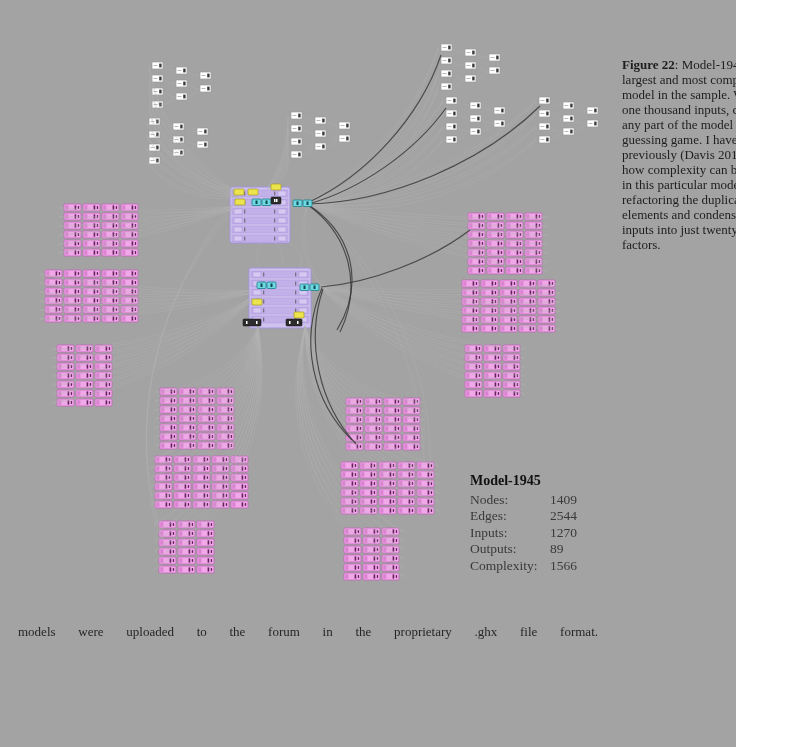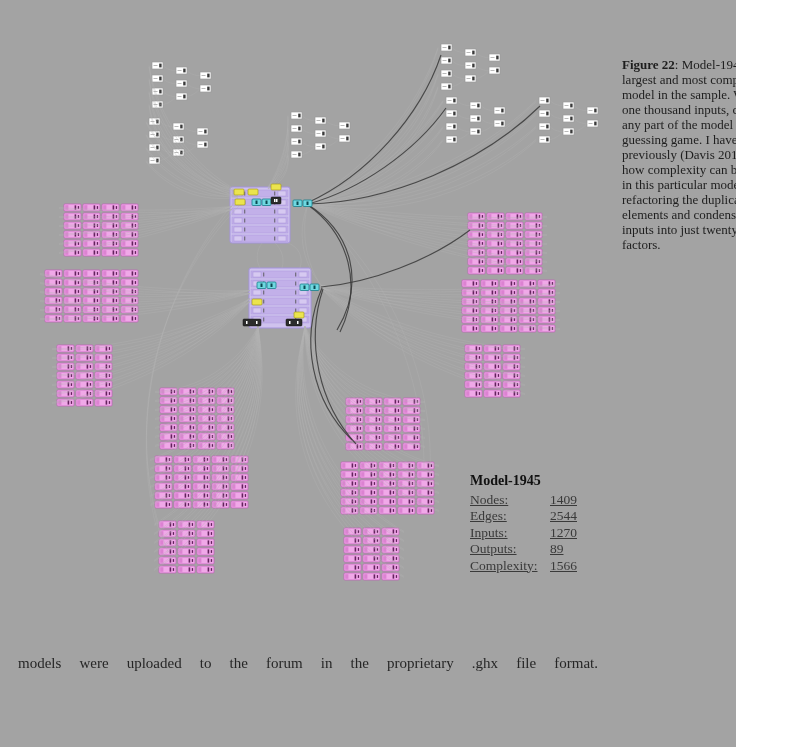--- a/index.html
+++ b/index.html
@@ -14,27 +14,27 @@
     position:absolute;left:622px;top:57px;width:176px;
     font-size:13px;line-height:15px;color:#1e1e1e;
   }
   .cap-label{font-weight:bold;}
 
   .stats{
     position:absolute;left:440px;top:473px;color:#3a3a3a;
     font-size:13.5px;line-height:16.5px;margin-left:30px;
   }
   .stats-title{font-weight:bold;color:#111;font-size:14px;margin-bottom:2px;}
-  .stat-row{display:flex;text-decoration:underline;}
+  .stat-row{display:flex;}
   .stat-label{width:80px;}
   .stat-value{}
 
   .body-text{
     position:absolute;left:18px;top:616px;width:580px;
-    font-size:15px;line-height:31.6px;color:#262626;margin-top:32px;
+    font-size:13px;line-height:31.6px;color:#262626;
   }
   .bline{text-align:justify;text-align-last:justify;}
 
   
   .pn  {fill:#f0a8e8;stroke:#c05cb8;stroke-width:.7;}
   .pnb {fill:#dc82d2;}
   .png {fill:#64215e;}
   .wn  {fill:#ffffff;stroke:#9a9a9a;stroke-width:.7;}
   .wng {fill:#3a3a3a;}
   .wnl {stroke:#8a8a8a;stroke-width:.6;}

